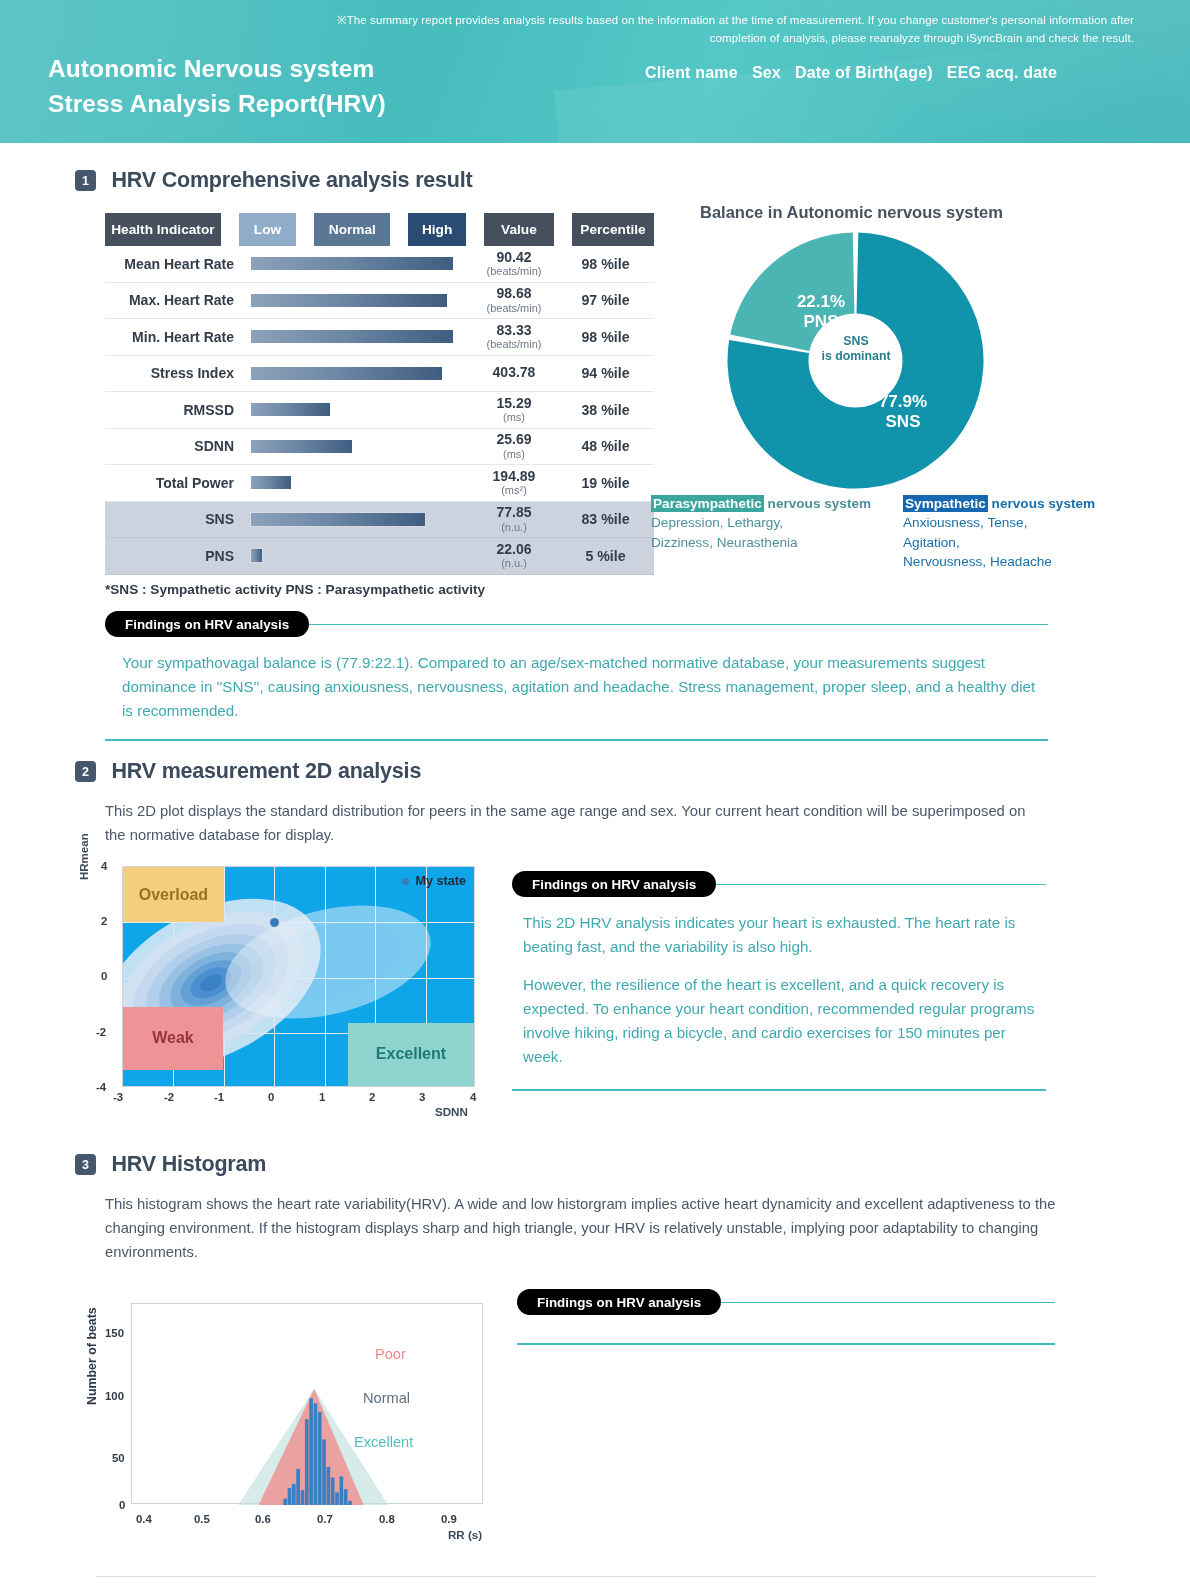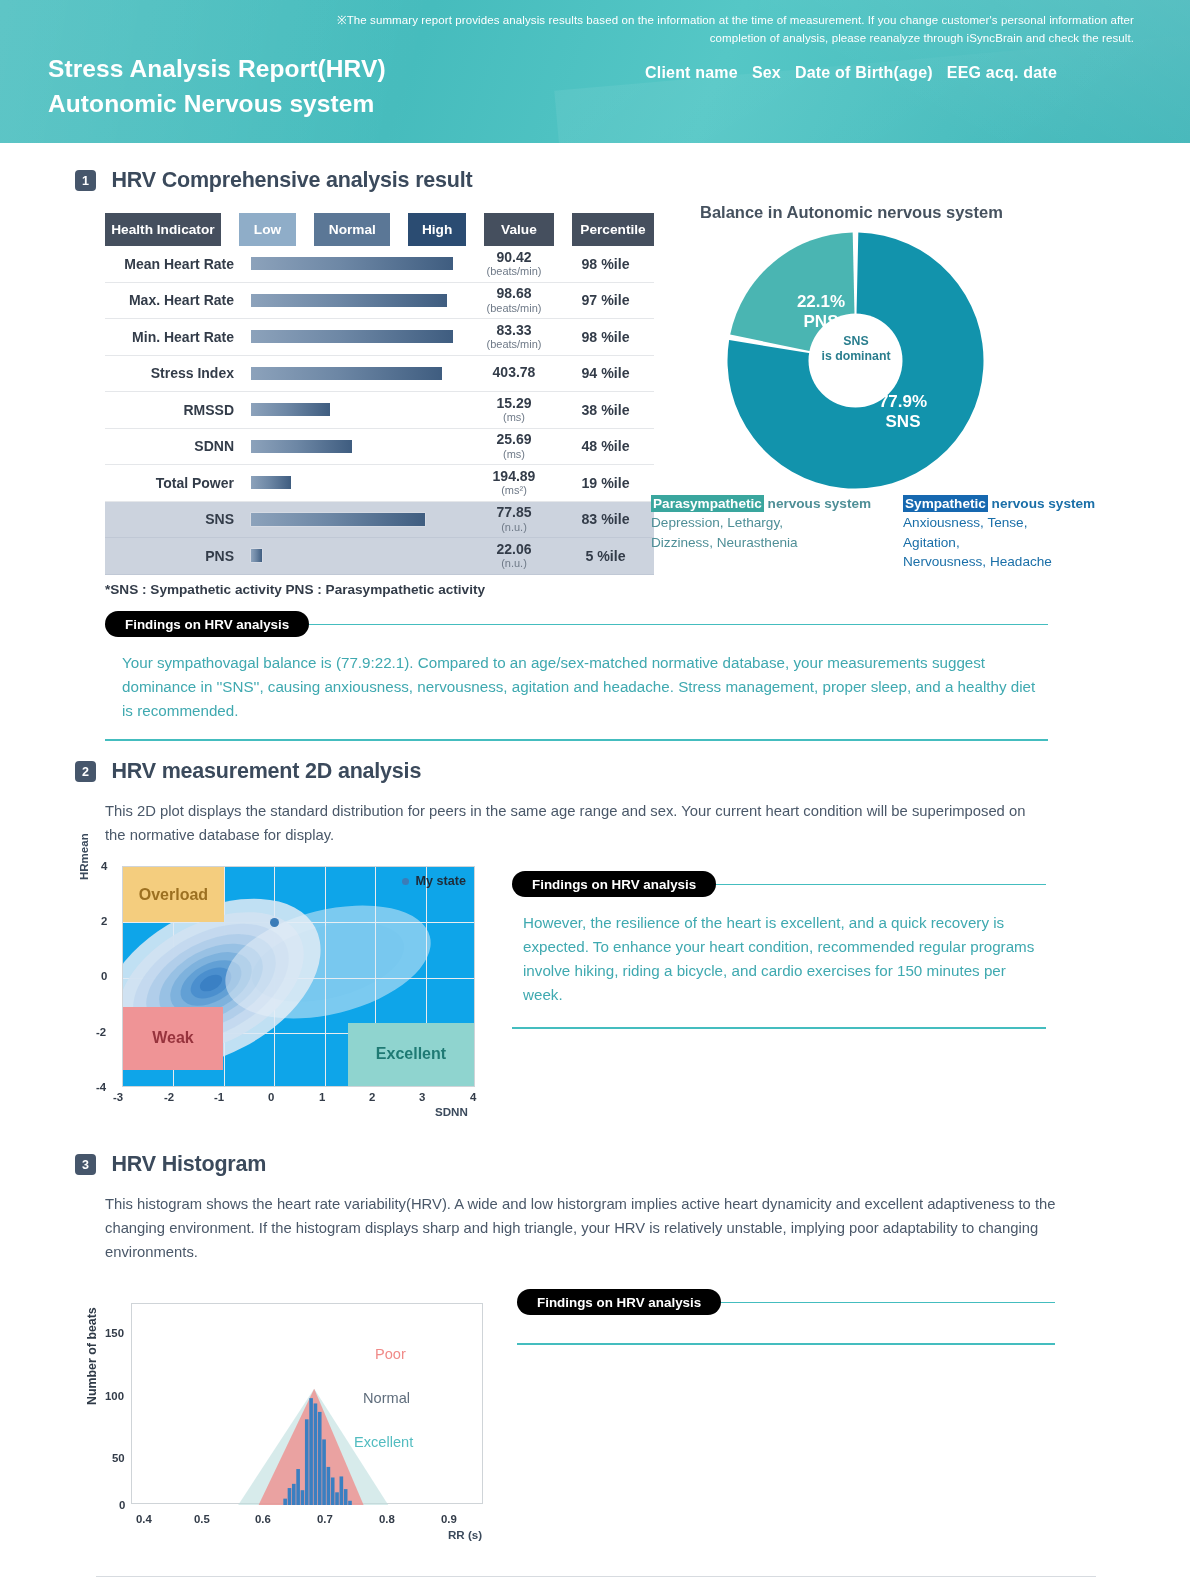--- a/index.html
+++ b/index.html
@@ -154,22 +154,22 @@
 </style>
 </head>
 <body>
 
 <div class="header">
   <div class="sheen1"></div>
   <div class="sheen2"></div>
   <div class="sheen3"></div>
   <div class="disclaimer">※The summary report provides analysis results based on the information at the time of measurement. If you change customer's personal information after completion of analysis, please reanalyze through iSyncBrain and check the result.</div>
   <div class="rpt-title">
+    <div>Autonomic Nervous system</div>
     <div>Stress Analysis Report(HRV)</div>
-    <div>Autonomic Nervous system</div>
   </div>
   <div class="hdr-fields">
     <span>Client name</span>
     <span>Sex</span>
     <span>Date of Birth(age)</span>
     <span>EEG acq. date</span>
   </div>
 </div>
 
 <div class="sec" style="left:75px; top:168px;">
@@ -419,20 +419,21 @@
 <div class="axis-t" style="left:419px; top:1091px;">3</div>
 <div class="axis-t" style="left:470px; top:1091px;">4</div>
 <div class="axis-name" style="left:435px; top:1105px;">SDNN</div>
 
 <div class="find-wrap" style="left:512px; top:871px; width:534px;">
   <div class="find-bar">
     <div class="find-line"></div>
     <div class="find-pill">Findings on HRV analysis</div>
   </div>
   <div class="find-body" style="padding-left:11px;">
+    <p>This 2D HRV analysis indicates your heart is exhausted. The heart rate is beating fast, and the variability is also high.</p>
     <p>However, the resilience of the heart is excellent, and a quick recovery is expected. To enhance your heart condition, recommended regular programs involve hiking, riding a bicycle, and cardio exercises for 150 minutes per week.</p>
   </div>
   <div class="find-rule" style="margin-top:20px;"></div>
 </div>
 
 <div class="sec" style="left:75px; top:1152px;">
   <span class="sec-badge">3</span>
   <span class="sec-title">HRV Histogram</span>
 </div>
 <div class="sec-desc" style="position:absolute; left:105px; top:1193px; width:975px;">This histogram shows the heart rate variability(HRV). A wide and low historgram implies active heart dynamicity and excellent adaptiveness to the changing environment. If the histogram displays sharp and high triangle, your HRV is relatively unstable, implying poor adaptability to changing environments.</div>

